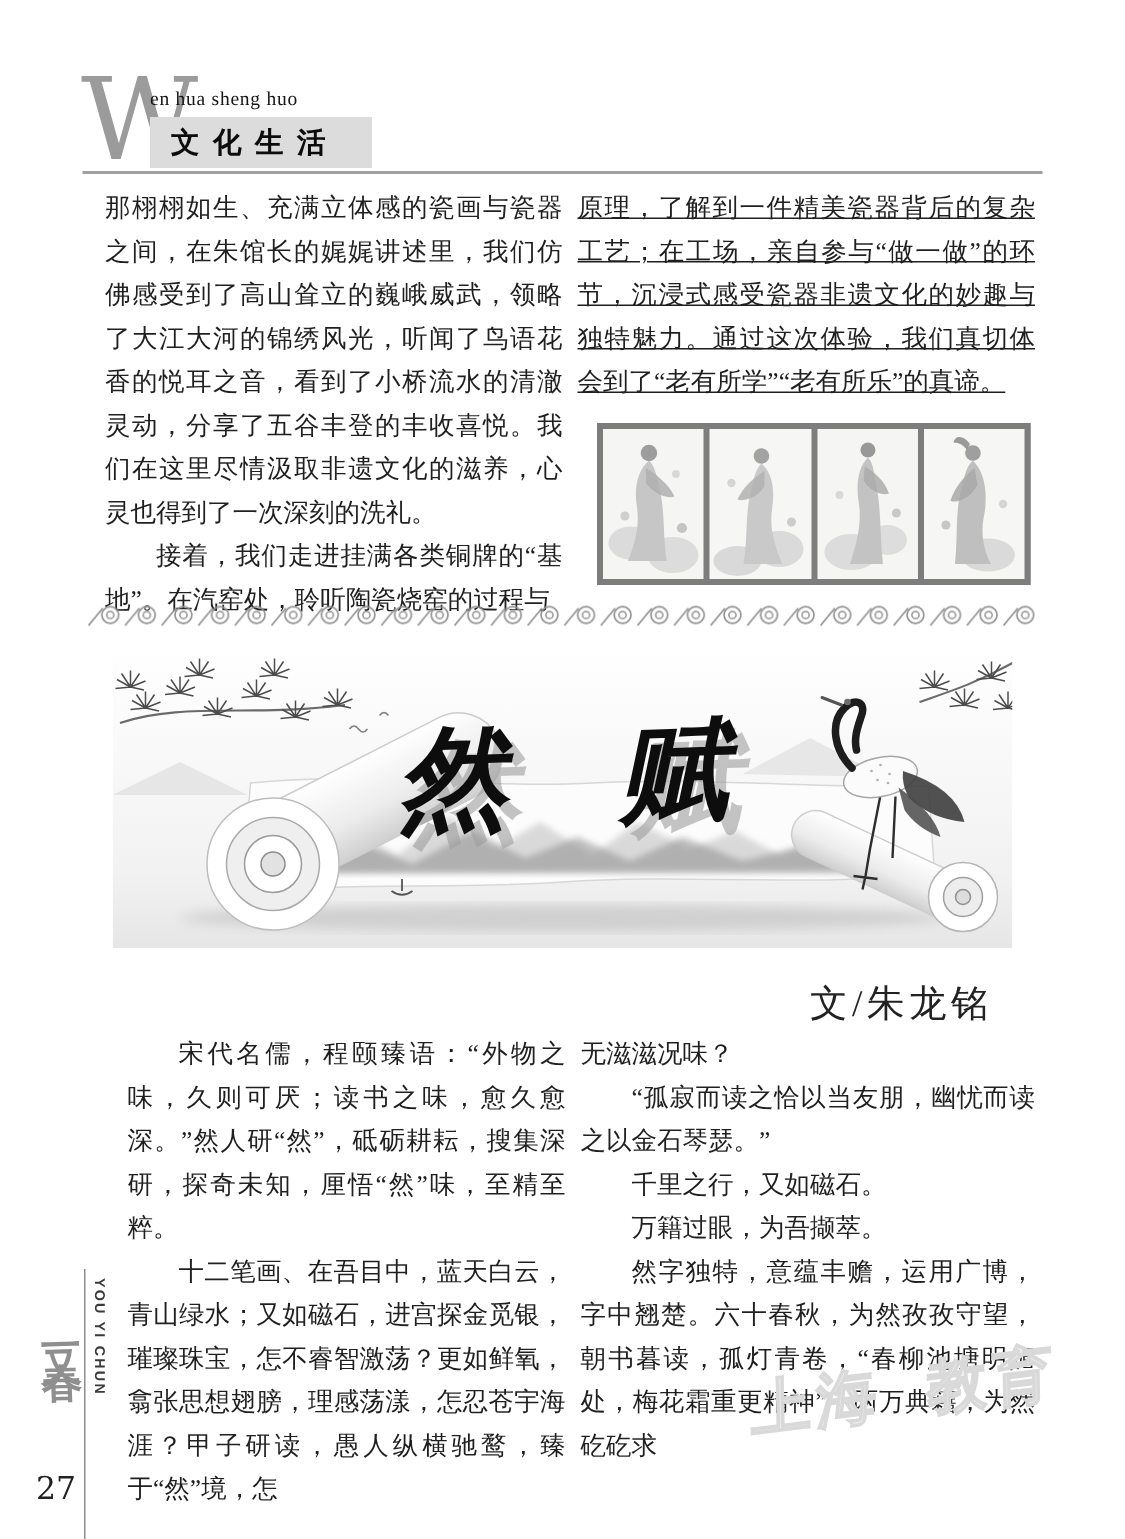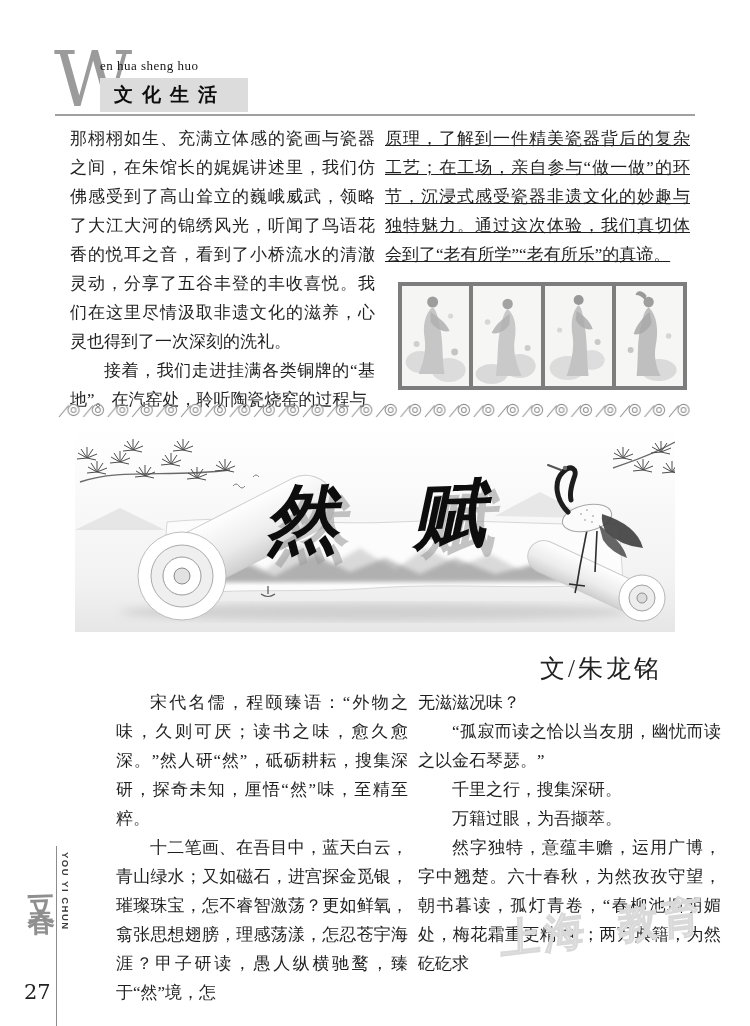--- a/index.html
+++ b/index.html
@@ -17,21 +17,21 @@
     font-family:"Liberation Serif",serif;letter-spacing:0.5px;
   }
   .section-box{
     position:absolute;left:100px;top:78px;background:#dcdcdc;color:#0c0c0c;
     font-size:19px;font-weight:bold;letter-spacing:9px;padding:4px 22px 4px 14px;
   }
   .header-rule{position:absolute;left:55px;top:114px;width:640px;height:2px;background:#a0a0a0;}
   
   .cols{position:absolute;display:flex;justify-content:flex-end;}
   .cols-top{left:70px;top:124px;width:620px;gap:10px;}
-  .cols-bottom{left:85px;top:688px;width:605px;gap:10px;margin-left:31px;}
+  .cols-bottom{left:85px;top:688px;width:605px;gap:10px;}
   .col{font-size:17px;line-height:29px;text-align:justify;text-justify:inter-character;}
   .col-l-top{width:305px;}
   .col-r-top{width:305px;text-decoration:underline;}
   .col-l-bot{width:292px;}
   .col-r-bot{width:303px;}
   .para{margin:0;}
   .indent{text-indent:2em;}
   
   .photo-strip{
     position:absolute;left:398px;top:282px;width:289px;height:108px;
@@ -259,21 +259,21 @@
   <div class="credit">文/朱龙铭</div>
 
   <div class="cols cols-bottom">
     <div class="col col-l-bot">
       <p class="para indent">宋代名儒，程颐臻语：“外物之味，久则可厌；读书之味，愈久愈深。”然人研“然”，砥砺耕耘，搜集深研，探奇未知，厘悟“然”味，至精至粹。</p>
       <p class="para indent">十二笔画、在吾目中，蓝天白云，青山绿水；又如磁石，进宫探金觅银，璀璨珠宝，怎不睿智激荡？更如鲜氧，翕张思想翅膀，理感荡漾，怎忍苍宇海涯？甲子研读，愚人纵横驰鹜，臻于“然”境，怎</p>
     </div>
     <div class="col col-r-bot">
       <p class="para">无滋滋况味？</p>
       <p class="para indent">“孤寂而读之恰以当友朋，幽忧而读之以金石琴瑟。”</p>
-      <p class="para indent">千里之行，搜集深研。</p>
+      <p class="para indent">千里之行，又如磁石。</p>
       <p class="para indent">万籍过眼，为吾撷萃。</p>
       <p class="para indent">然字独特，意蕴丰赡，运用广博，字中翘楚。六十春秋，为然孜孜守望，朝书暮读，孤灯青卷，“春柳池塘明媚处，梅花霜重更精神”；两万典籍，为然矻矻求</p>
     </div>
   </div>
 
   <div class="side-line"></div>
   <div class="side-latin">YOU YI CHUN</div>
   <div class="side-calligraphy">又一春</div>
   <div class="page-number">27</div>
 

